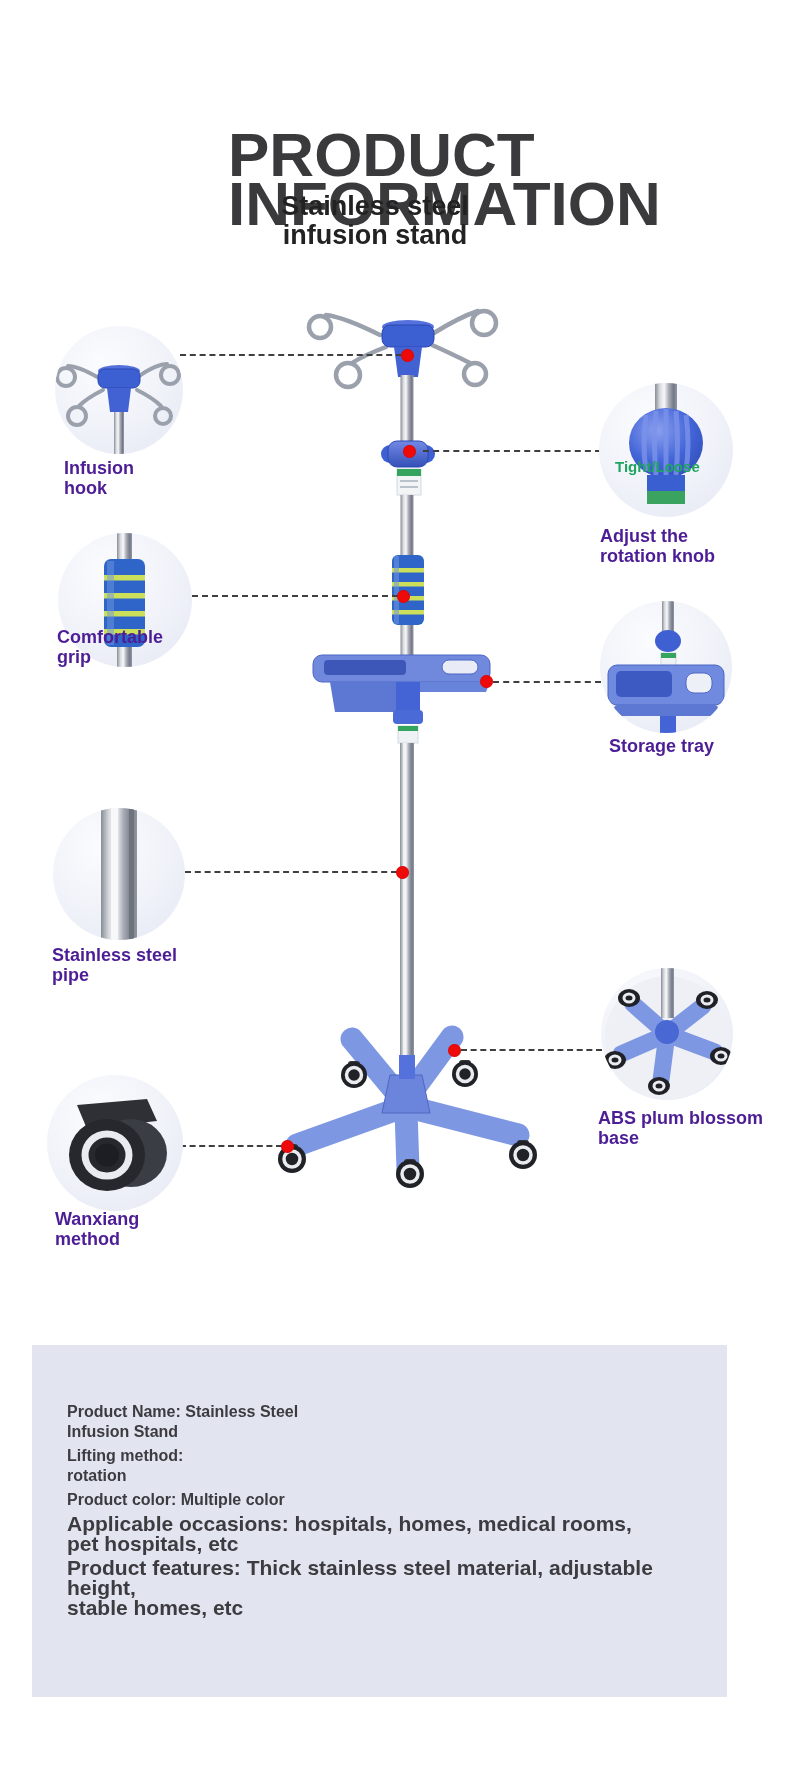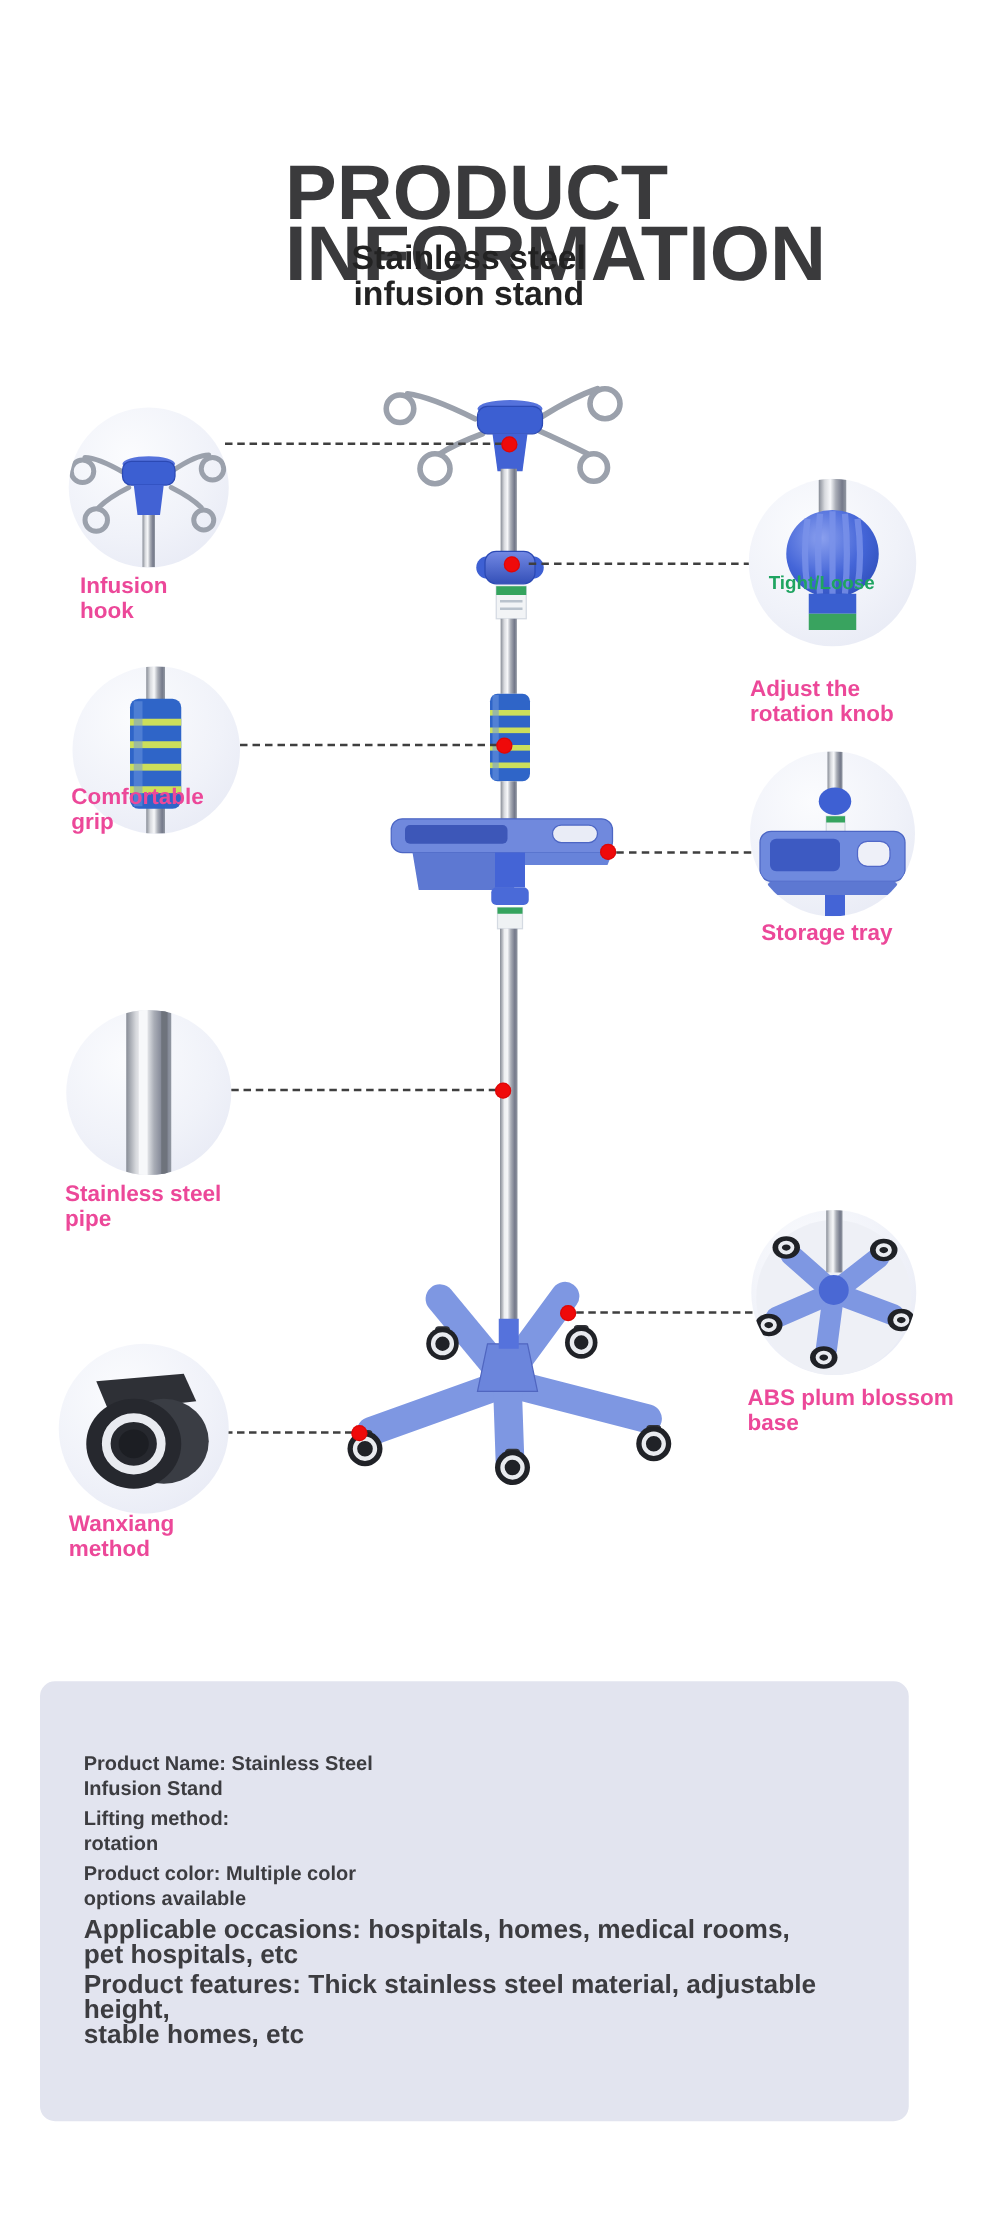--- a/index.html
+++ b/index.html
@@ -10,32 +10,32 @@
          font-weight:700;color:#3a3a3c;letter-spacing:0px;}
   .title span{display:block;}
   .subtitle{position:absolute;left:175px;top:192px;width:400px;text-align:center;
             font-size:27px;line-height:29px;font-weight:700;color:#222;}
   .subtitle span{display:block;}
   
   .circle{position:absolute;border-radius:50%;overflow:hidden;
           background:radial-gradient(circle at 38% 30%, #fbfcfe 0%, #f0f2f9 55%, #e4e7f3 100%);}
   .circle svg{display:block;width:100%;height:100%;}
   
-  .lbl{position:absolute;font-size:18px;line-height:19.5px;font-weight:700;color:#ec4899;}
+  .lbl{position:absolute;font-size:18px;line-height:19.5px;font-weight:700;color:#4c1d95;}
   .lbl span{display:block;}
   
   .dash{position:absolute;height:0;border-top:2px dashed #3f3f3f;}
   
   .dot{position:absolute;width:13px;height:13px;border-radius:50%;background:#ef0a0a;
        box-shadow:0 0 0 1px rgba(190,0,0,.35) inset;}
   
   .knob-overlay{position:absolute;left:16px;top:76px;width:92px;font-size:15px;line-height:16px;
                 font-weight:700;color:#1fa461;word-wrap:break-word;}
   
-  .panel{position:absolute;left:32px;top:1345px;width:695px;height:352px;border-radius:12px;
+  .panel{position:absolute;left:32px;top:1345px;width:695px;height:352px;border-radius:0;
          background:#e2e4ef;box-sizing:border-box;padding:57px 28px 0 35px;}
   .spec{margin:0 0 4px 0;font-weight:700;color:#3c3c40;}
   .spec .spec-line{font-size:16px;line-height:20px;}
   .spec.small .spec-line{font-size:21px;line-height:20px;}
   .stand{position:absolute;left:230px;top:275px;}
 </style>
 </head>
 <body>
 
 <div class="page">
@@ -255,21 +255,21 @@
           <path d="M57,28 Q54,60 57,92"></path>
         <path d="M67,26 Q67,60 67,94"></path>
           <path d="M77,28 Q80,60 77,92"></path>
         <path d="M87,32 Q91,60 87,88"></path>
       </g>
       <rect x="48" y="92" width="38" height="16" fill="#3a5fd0"></rect>
       <rect x="48" y="108" width="38" height="13" fill="#39a35f"></rect>
     </svg>
     <span class="knob-overlay">Tight/Loose</span>
   </div>
-  <div class="lbl" style="left:600px;top:542px">
+  <div class="lbl" style="left:600px;top:527px">
     <span>Adjust the</span>
     <span>rotation knob</span>
   </div>
 
   <div class="circle" style="left:600px;top:601px;width:132px;height:132px">
     <svg viewBox="0 0 132 132">
       <rect x="62" y="0" width="12" height="34" fill="url(#chromeH)"></rect>
       <ellipse cx="68" cy="40" rx="13" ry="11" fill="#3e60d3"></ellipse>
       <rect x="61" y="52" width="15" height="14" fill="#eff2f4" stroke="#cfd6de"></rect>
       <rect x="61" y="52" width="15" height="5" fill="#35a45e"></rect>
@@ -321,21 +321,20 @@
     <div class="spec">
       <div class="spec-line">Product Name: Stainless Steel</div>
       <div class="spec-line">Infusion Stand</div>
     </div>
     <div class="spec">
       <div class="spec-line">Lifting method:</div>
       <div class="spec-line">rotation</div>
     </div>
     <div class="spec">
       <div class="spec-line">Product color: Multiple color</div>
-      <div class="spec-line">options available</div>
     </div>
     <div class="spec small">
       <div class="spec-line">Applicable occasions: hospitals, homes, medical rooms,</div>
       <div class="spec-line">pet hospitals, etc</div>
     </div>
     <div class="spec small">
       <div class="spec-line">Product features: Thick stainless steel material, adjustable height,</div>
       <div class="spec-line">stable homes, etc</div>
     </div>
   </section>

